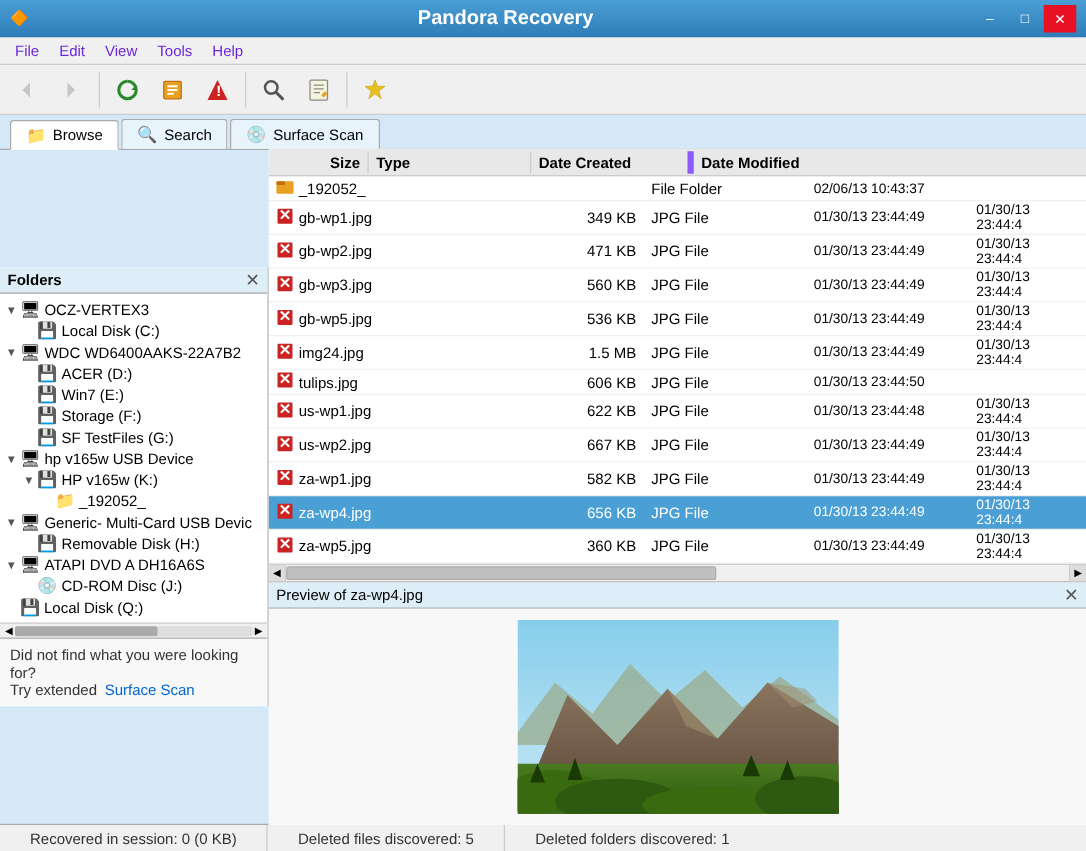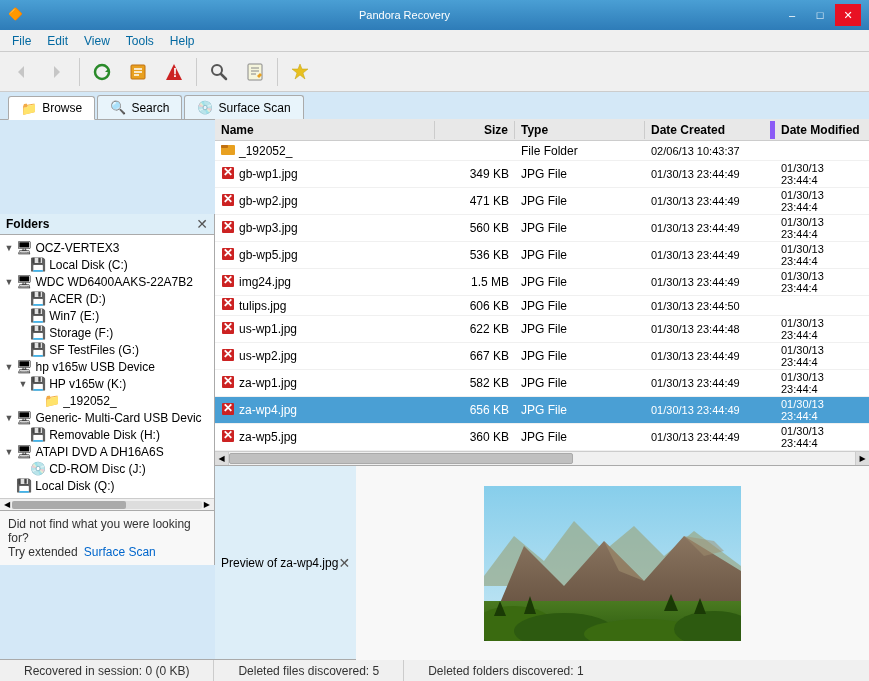--- a/index.html
+++ b/index.html
@@ -9,42 +9,42 @@
     .title-bar {
       background: linear-gradient(to bottom, #4a9fd4, #2e7cb8);
       height: 30px;
       display: flex;
       align-items: center;
       padding: 0 8px;
       color: white;
       user-select: none;
     }
     .title-bar-icon { width: 16px; height: 16px; margin-right: 6px; }
-    .title-bar-title { flex: 1; text-align: center; font-size: 11px; font-weight: 400; }
+    .title-bar-title { flex: 1; text-align: center; font-size: 16px; font-weight: 700; }
     .title-bar-controls { display: flex; gap: 2px; }
     .title-bar-btn {
       width: 26px; height: 22px; border: none; cursor: pointer;
       font-size: 11px; display: flex; align-items: center; justify-content: center;
       background: transparent; color: white;
     }
     .title-bar-btn.close { background: #e81123; }
 
     
     .menu-bar {
       background: #f0f0f0;
       border-bottom: 1px solid #ccc;
       display: flex;
       align-items: center;
       height: 22px;
       padding: 0 4px;
     }
     .menu-item {
       padding: 2px 8px;
       cursor: pointer;
-      color: #0369a1;
+      color: #6d28d9;
       height: 100%;
       display: flex;
       align-items: center;
     }
 
     
     .toolbar {
       background: #f0f0f0;
       border-bottom: 1px solid #ccc;
       display: flex;
@@ -207,21 +207,21 @@
     .hscroll-left { width: 14px; height: 14px; display: flex; align-items: center; justify-content: center; font-size: 8px; cursor: pointer; background: #ddd; border-right: 1px solid #ccc; }
     .hscroll-track { flex: 1; height: 100%; background: #f0f0f0; position: relative; }
     .hscroll-thumb { position: absolute; left: 0; top: 1px; width: 55%; height: calc(100% - 2px); background: #c0c0c0; border: 1px solid #aaa; border-radius: 2px; }
     .hscroll-right { width: 14px; height: 14px; display: flex; align-items: center; justify-content: center; font-size: 8px; cursor: pointer; background: #ddd; border-left: 1px solid #ccc; }
 
     
     .preview-panel {
       border-top: 1px solid #aaa;
       background: #fff;
       display: flex;
-      flex-direction: row;
+      flex-direction: column;
       height: 195px;
       flex-shrink: 0;
     }
     .preview-header {
       background: #ddeef8;
       border-bottom: 1px solid #aaa;
       padding: 2px 6px;
       display: flex;
       align-items: center;
       justify-content: space-between;
@@ -465,21 +465,20 @@
     <div class="sidebar-bottom">
       <span>Did not find what you were looking for?</span><br>
       <span>Try extended</span>
       &nbsp;<a>Surface Scan</a>
     </div>
   </div>
 
   <div class="file-area">
     <div class="file-list-container">
       <div class="file-list-header">
-        <div class="col-name">Name</div>
         <div class="col-size">Size</div>
         <div class="col-type">Type</div>
         <div class="col-date-created">Date Created</div>
         <div class="col-date-modified">Date Modified</div>
       </div>
       <div class="file-list-body" id="file-list-body">
       <div class="file-row">
       <div class="file-cell-name">
         <span style="color:#cc0000;font-size:13px;">
           <svg width="14" height="14" viewBox="0 0 14 14">

